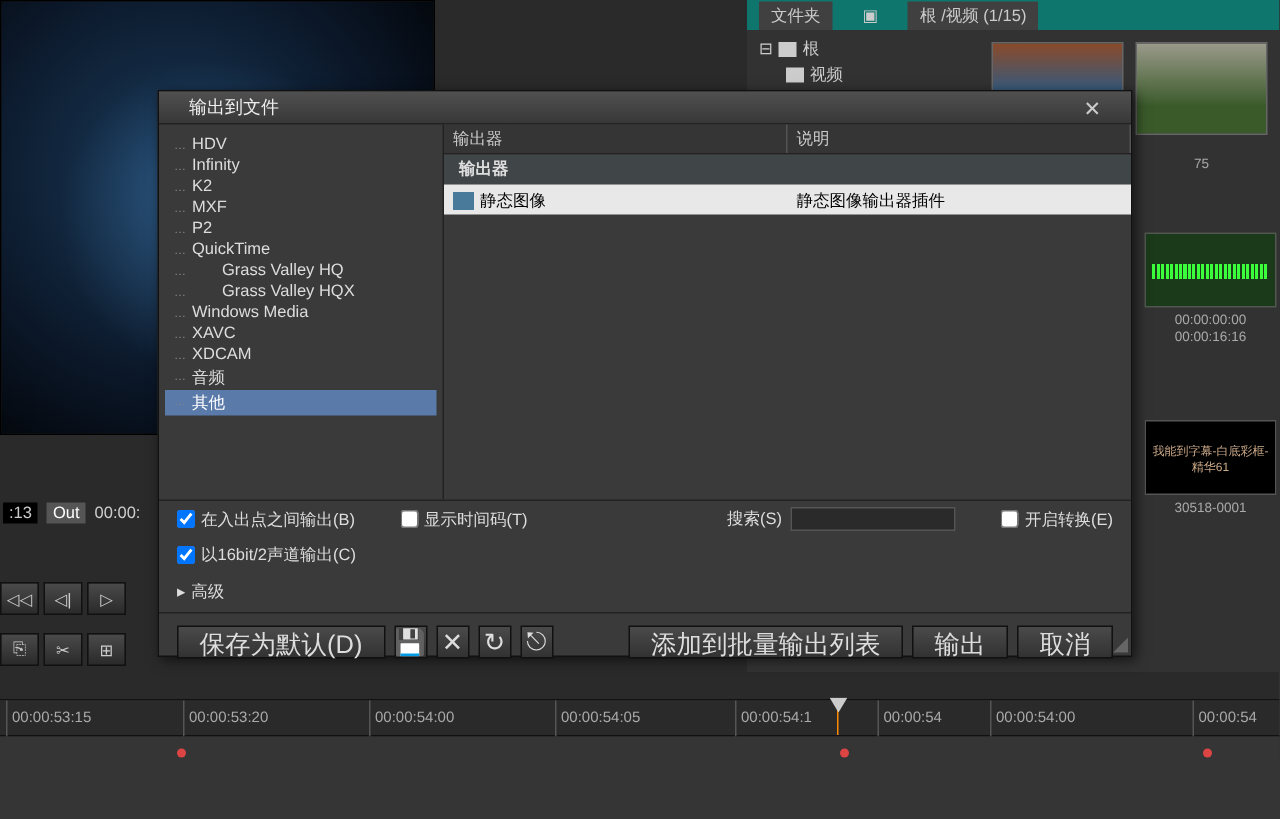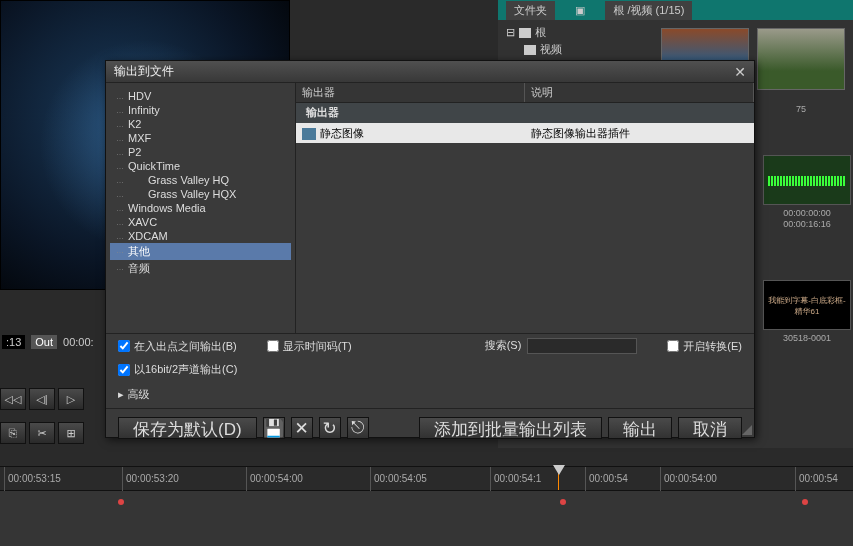--- a/index.html
+++ b/index.html
@@ -33,21 +33,21 @@
 
 
 .transport { position: absolute; left: 0; top: 388px; display: flex; gap: 3px; z-index: 1; }
 .tbtn { width: 26px; height: 22px; background: linear-gradient(#4a4a4a, #2a2a2a); border: 1px solid #111; color: #ccc; font-size: 11px; display: flex; align-items: center; justify-content: center; cursor: pointer; }
 
 
 .icon-bar { position: absolute; left: 0; top: 422px; display: flex; gap: 3px; z-index: 1; }
 
 
 .dialog { position: absolute; left: 105px; top: 60px; width: 650px; height: 378px; background: #3a3a3a; border: 1px solid #111; z-index: 10; box-shadow: 2px 2px 8px rgba(0,0,0,0.6); }
-.dlg-title { height: 22px; background: linear-gradient(#505050, #383838); color: #eee; font-size: 12px; padding: 3px 8px; display: flex; justify-content: space-between; align-items: center; border-bottom: 1px solid #222; }
+.dlg-title { height: 22px; background: linear-gradient(#505050, #383838); color: #eee; font-size: 12px; padding: 3px 20px; display: flex; justify-content: space-between; align-items: center; border-bottom: 1px solid #222; }
 .dlg-close { cursor: pointer; font-size: 14px; color: #ccc; }
 .dlg-body { display: flex; height: 250px; }
 .dlg-tree { width: 190px; border-right: 1px solid #222; padding: 6px 4px; font-size: 11px; color: #ddd; overflow: hidden; }
 .tree-item { padding: 1px 4px 1px 18px; cursor: pointer; position: relative; }
 .tree-item::before { content:'…'; position: absolute; left: 6px; color: #888; font-size: 8px; top: 3px; }
 .tree-sub { padding-left: 38px; }
 .tree-item.selected { background: #5a7aaa; color: #fff; }
 .dlg-right { flex: 1; display: flex; flex-direction: column; }
 .dlg-headers { display: flex; height: 20px; background: #353535; border-bottom: 1px solid #222; font-size: 11px; color: #ccc; }
 .dlg-hdr { flex: 1; padding: 2px 6px; border-right: 1px solid #555; }
@@ -142,22 +142,22 @@
       <div class="tree-item">Infinity</div>
       <div class="tree-item">K2</div>
       <div class="tree-item">MXF</div>
       <div class="tree-item">P2</div>
       <div class="tree-item">QuickTime</div>
       <div class="tree-item tree-sub">Grass Valley HQ</div>
       <div class="tree-item tree-sub">Grass Valley HQX</div>
       <div class="tree-item">Windows Media</div>
       <div class="tree-item">XAVC</div>
       <div class="tree-item">XDCAM</div>
+      <div class="tree-item">音频</div>
       <div class="tree-item selected">其他</div>
-      <div class="tree-item">音频</div>
     </div>
     <div class="dlg-right">
       <div class="dlg-headers">
         <div class="dlg-hdr">输出器</div>
         <div class="dlg-hdr">说明</div>
       </div>
       <div class="dlg-subhdr">输出器</div>
       <div class="dlg-row">
         <div class="dlg-cell">
             <span class="cell-icon"></span>

